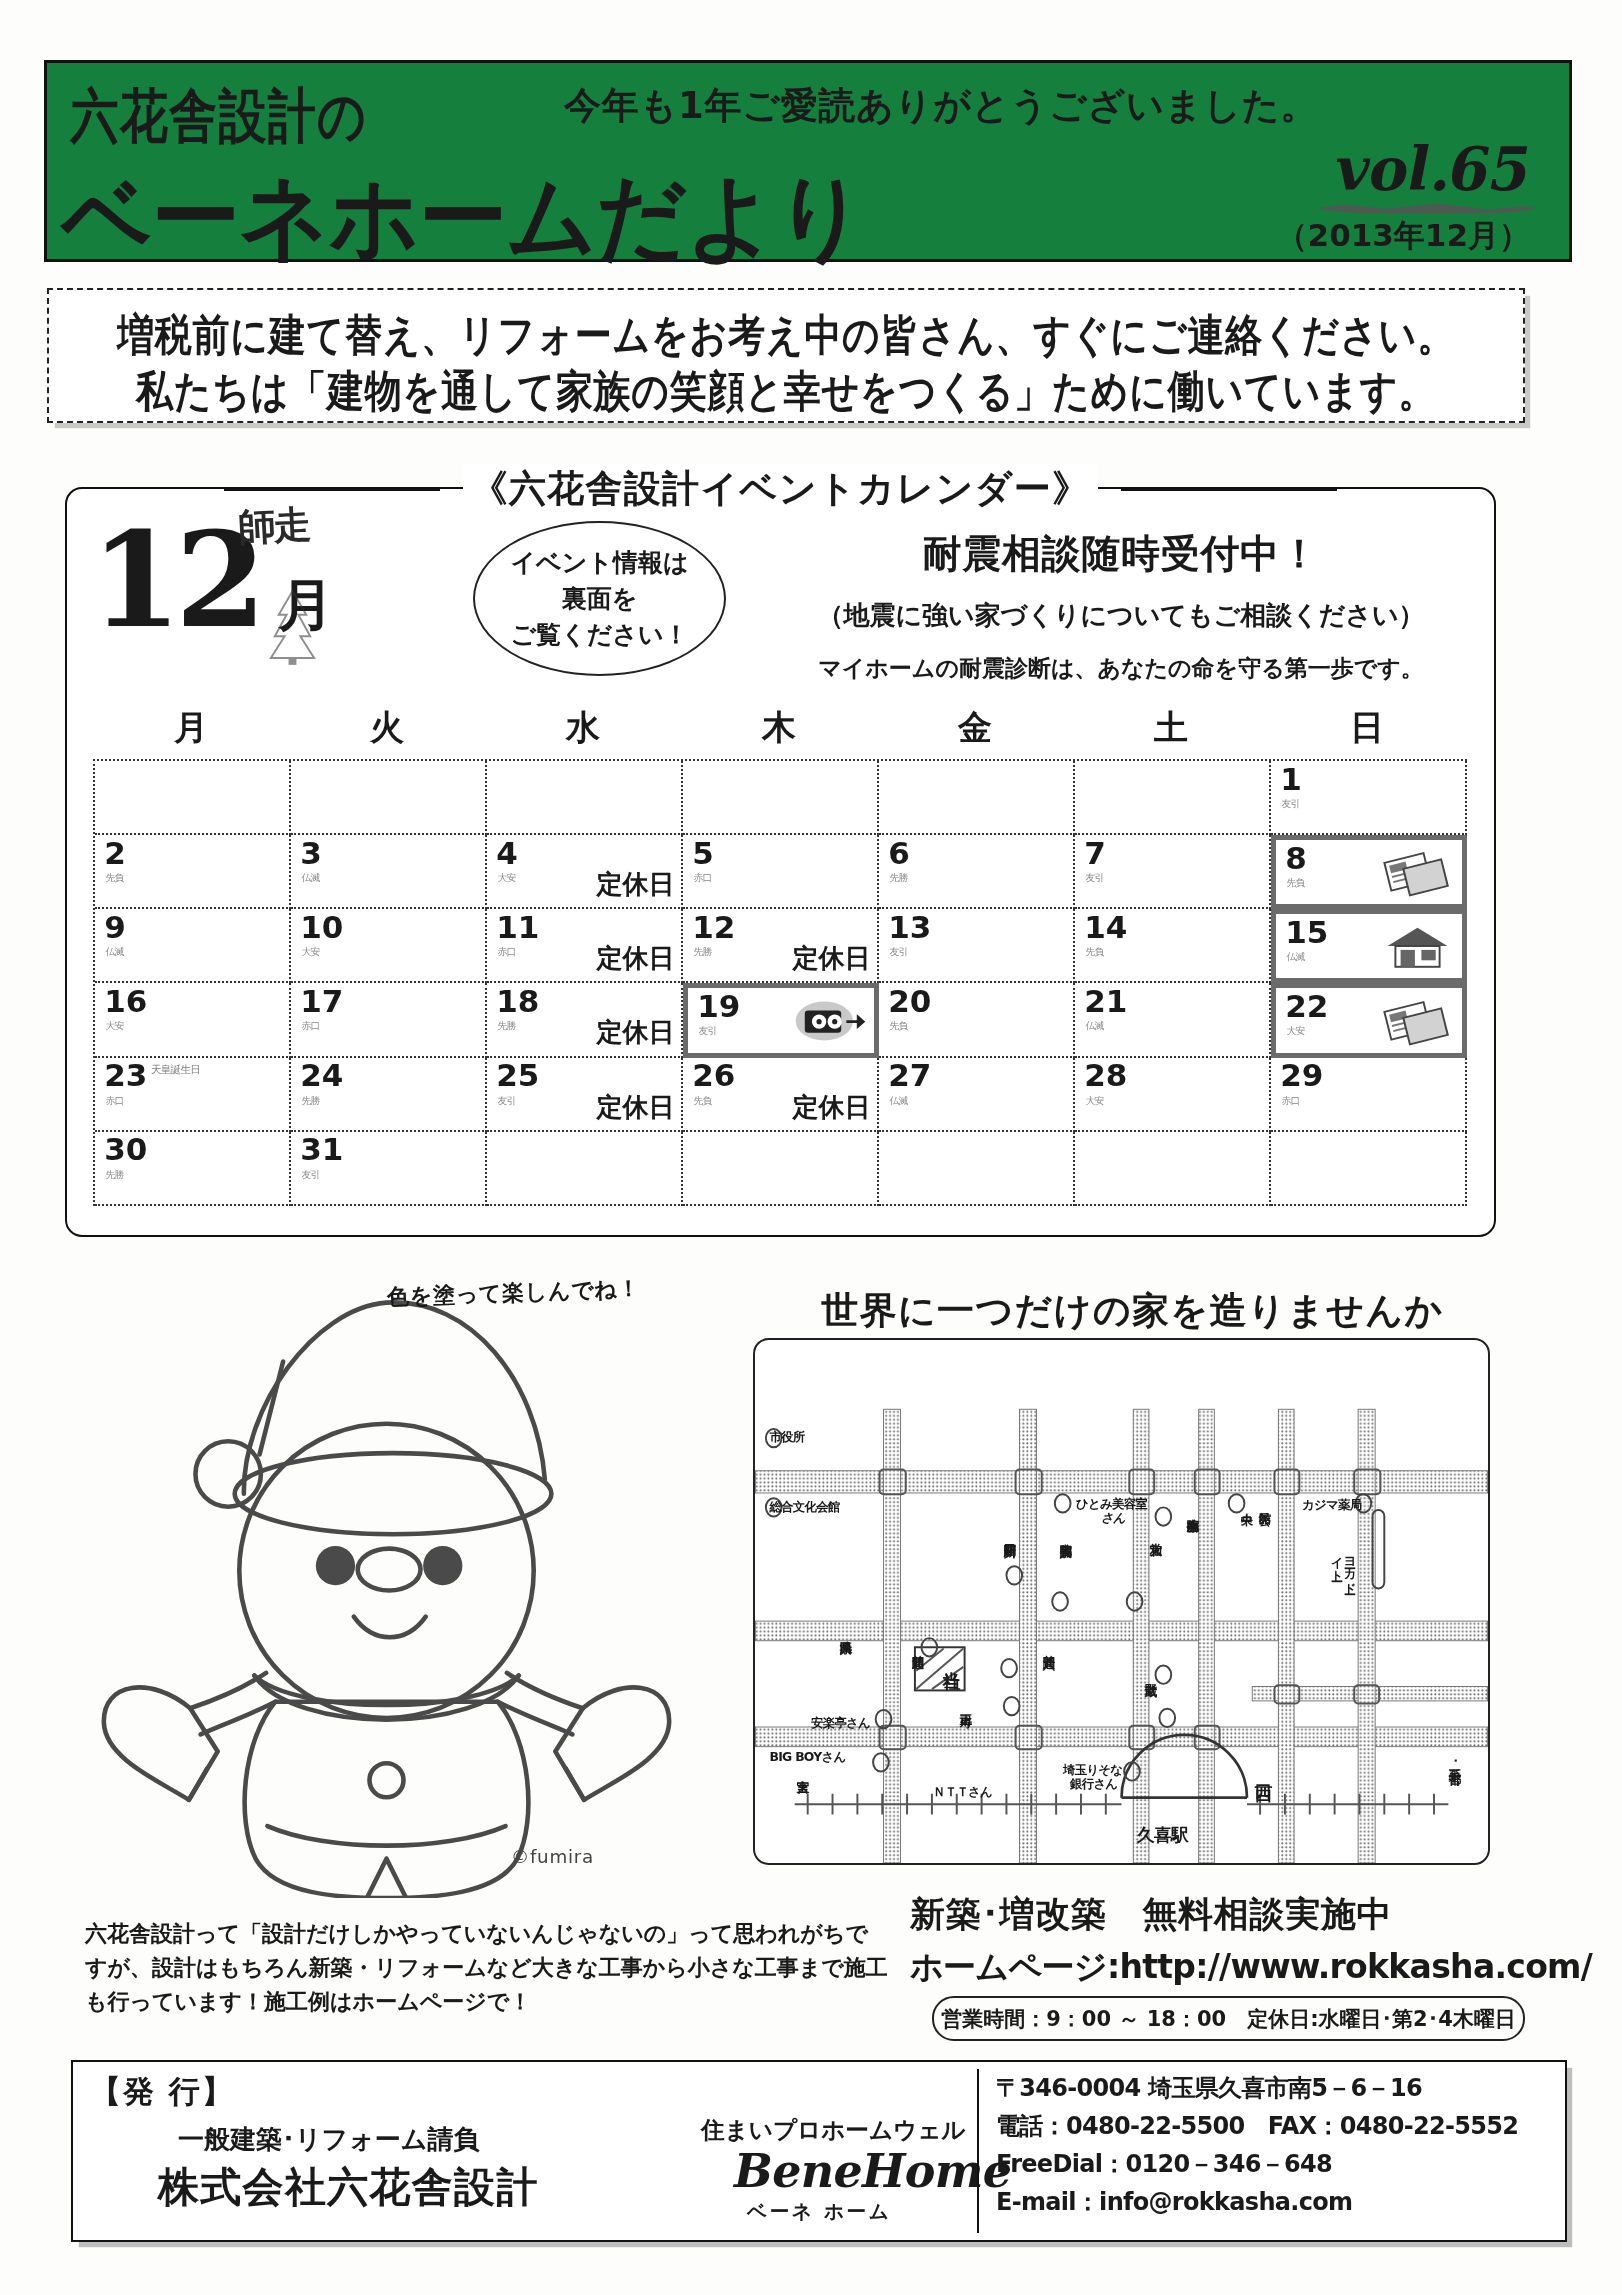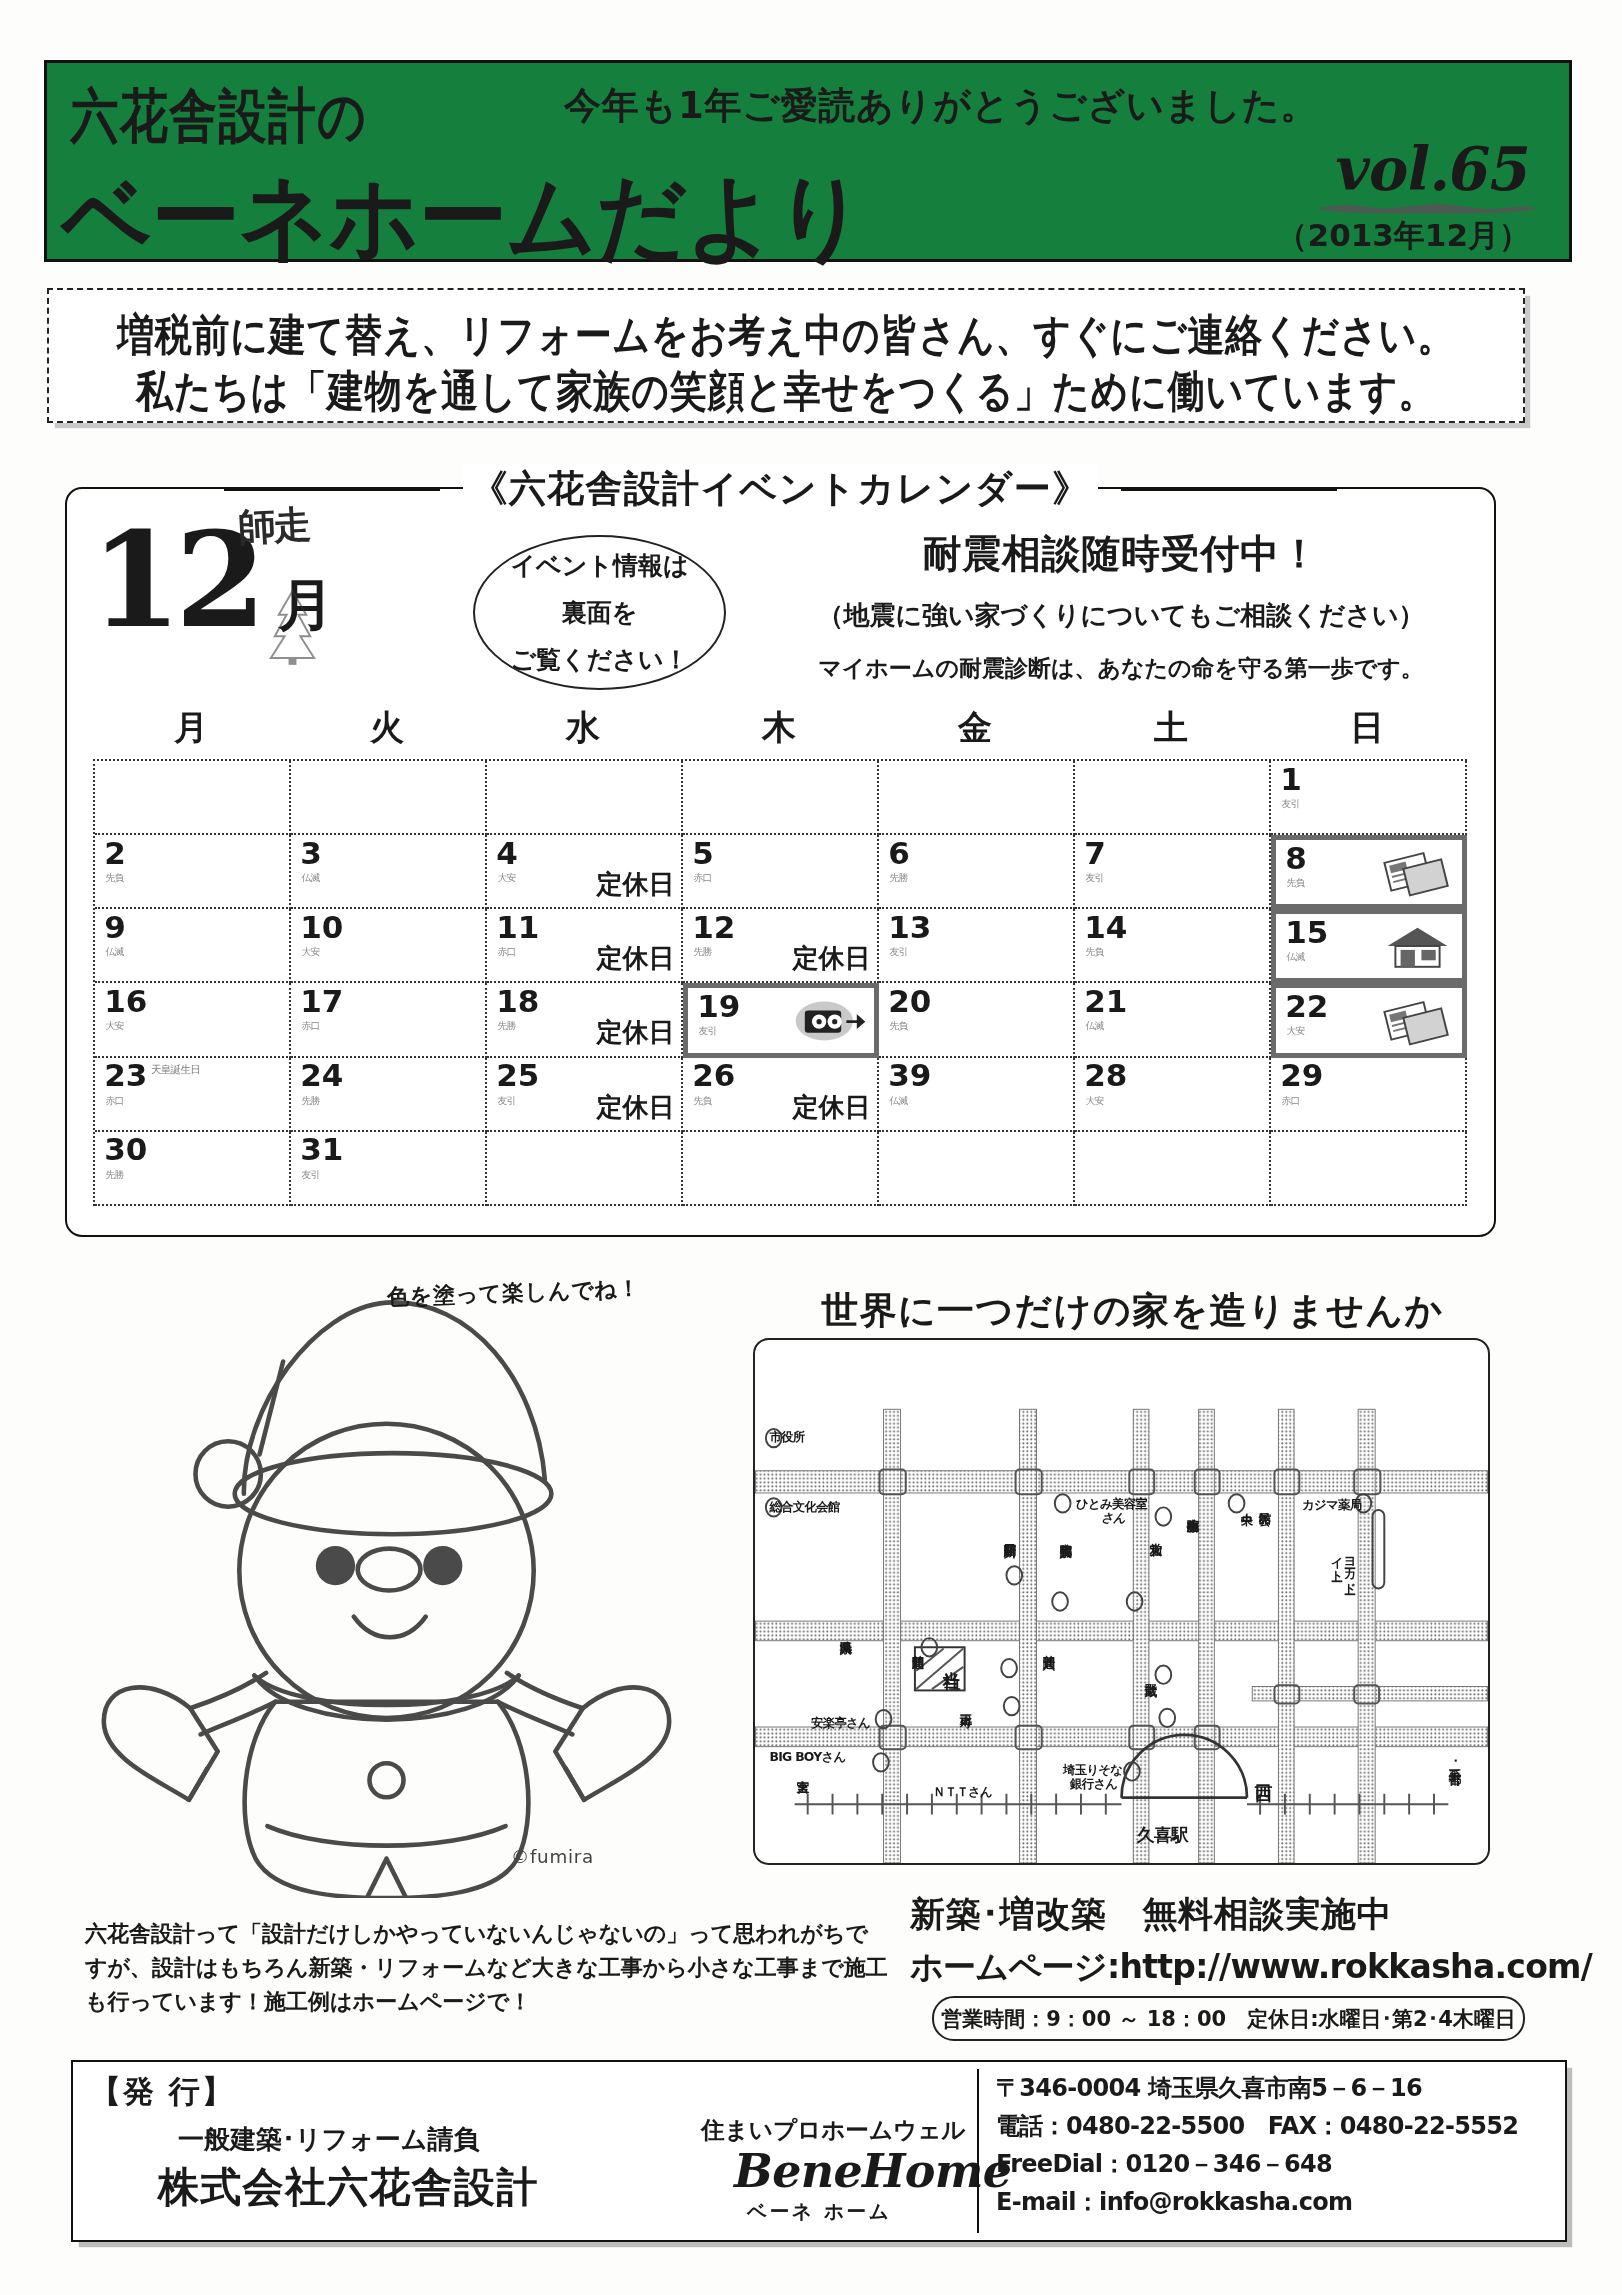--- a/index.html
+++ b/index.html
@@ -95,24 +95,24 @@
     position:absolute;left:171px;top:11.8px;
     font-size:38px;font-weight:bold;letter-spacing:-2.6px;
     color:#2a2a2a;transform:rotate(-3deg);
   }
   .kaleido{
     position:absolute;left:196px;top:98px;width:59px;height:79px;
     opacity:.55;
   }
 
   .ellipse-note{
-    position:absolute;left:406px;top:46px;width:249px;height:151px;
+    position:absolute;left:406px;top:32px;width:249px;height:151px;
     border:2px solid #222;border-radius:50%;
     display:flex;flex-direction:column;align-items:center;justify-content:center;
-    gap:14px;background:#fff;
+    gap:3px;background:#fff;
   }
   .ellipse-note div{font-size:25px;font-weight:bold;white-space:nowrap;}
 
   .quake{
     position:absolute;left:707px;top:38px;width:694px;
   }
   .quake .q1{font-size:39px;font-weight:bold;text-align:center;letter-spacing:0.7px;white-space:nowrap;}
   .quake .q2{font-size:26px;font-weight:bold;text-align:center;margin-top:17px;white-space:nowrap;}
   .quake .q3{font-size:23px;font-weight:bold;text-align:center;margin-top:19.6px;white-space:nowrap;}
 
@@ -431,21 +431,21 @@
           <span class="dnum">25</span>
           <span class="roku">友引</span>
           <span class="teikyu">定休日</span>
         </div>
         <div class="cell">
           <span class="dnum">26</span>
           <span class="roku">先負</span>
           <span class="teikyu">定休日</span>
         </div>
         <div class="cell">
-          <span class="dnum">39</span>
+          <span class="dnum">27</span>
           <span class="roku">仏滅</span>
         </div>
         <div class="cell">
           <span class="dnum">28</span>
           <span class="roku">大安</span>
         </div>
         <div class="cell">
           <span class="dnum">29</span>
           <span class="roku">赤口</span>
         </div>

